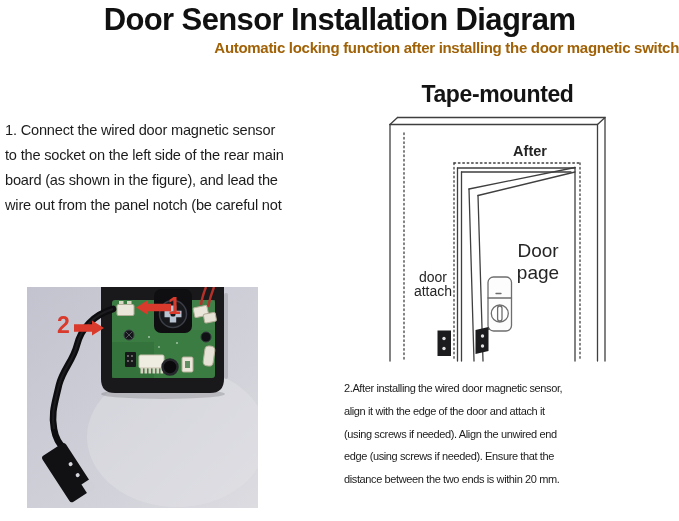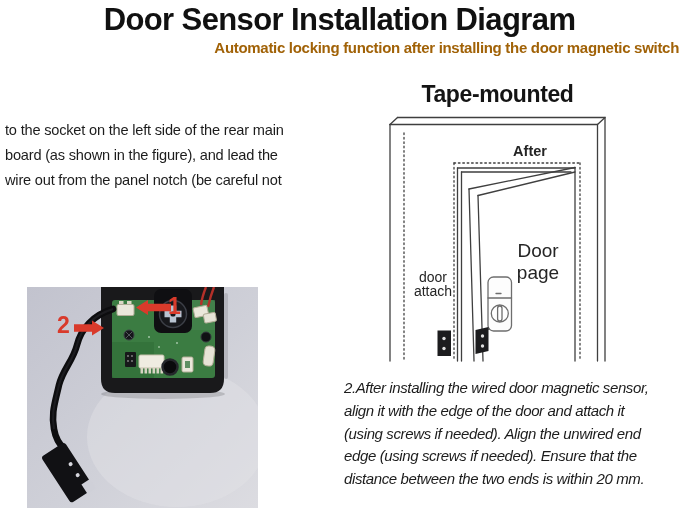--- a/index.html
+++ b/index.html
@@ -14,21 +14,21 @@
     font-size:31px;font-weight:bold;letter-spacing:-0.6px;line-height:38px;
     color:#111;
   }
   .subtitle{
     left:0;top:39px;width:679px;text-align:right;
     font-size:15px;font-weight:bold;letter-spacing:-0.3px;
     color:#a16207;
   }
   .step{white-space:nowrap;color:#1c1c1c;}
   .step1{left:5px;top:118px;font-size:14.6px;line-height:25px;letter-spacing:-0.2px;}
-  .step2{left:344px;top:377px;font-size:15px;line-height:22.8px;letter-spacing:-0.38px;font-style:italic;}
+  .step2{left:344px;top:377px;font-size:11px;line-height:22.8px;letter-spacing:-0.38px;}
   .diagram-heading{
     left:390px;top:81px;width:215px;text-align:center;
     font-size:23px;font-weight:bold;letter-spacing:-0.4px;color:#141414;
   }
   .dlabel{position:absolute;text-align:center;color:#252525;}
   .wall-label{left:505px;top:143px;width:50px;font-size:14.5px;font-weight:600;}
   .door-page-label{left:498px;top:240px;width:80px;font-size:19px;font-weight:500;}
   .door-frame-label{left:407px;top:270px;width:52px;font-size:14px;line-height:14px;font-weight:500;}
   .photo{left:27px;top:287px;width:231px;height:221px;}
   .callout{
@@ -39,20 +39,21 @@
   .callout-2{left:30px;top:27px;}
   svg{display:block;}
 </style>
 </head>
 <body>
 
 <div class="abs title">Door Sensor Installation Diagram</div>
 <div class="abs subtitle">Automatic locking function after installing the door magnetic switch</div>
 
 <div class="abs step step1">
+  <div>1. Connect the wired door magnetic sensor</div>
   <div>to the socket on the left side of the rear main</div>
   <div>board (as shown in the figure), and lead the</div>
   <div>wire out from the panel notch (be careful not</div>
 </div>
 
 <div class="abs photo">
   <svg width="231" height="221" viewBox="0 0 231 221">
     <defs>
       <linearGradient id="bgGrad" x1="0" y1="0" x2="1" y2="1">
         <stop offset="0" stop-color="#c2c3ce"></stop>

